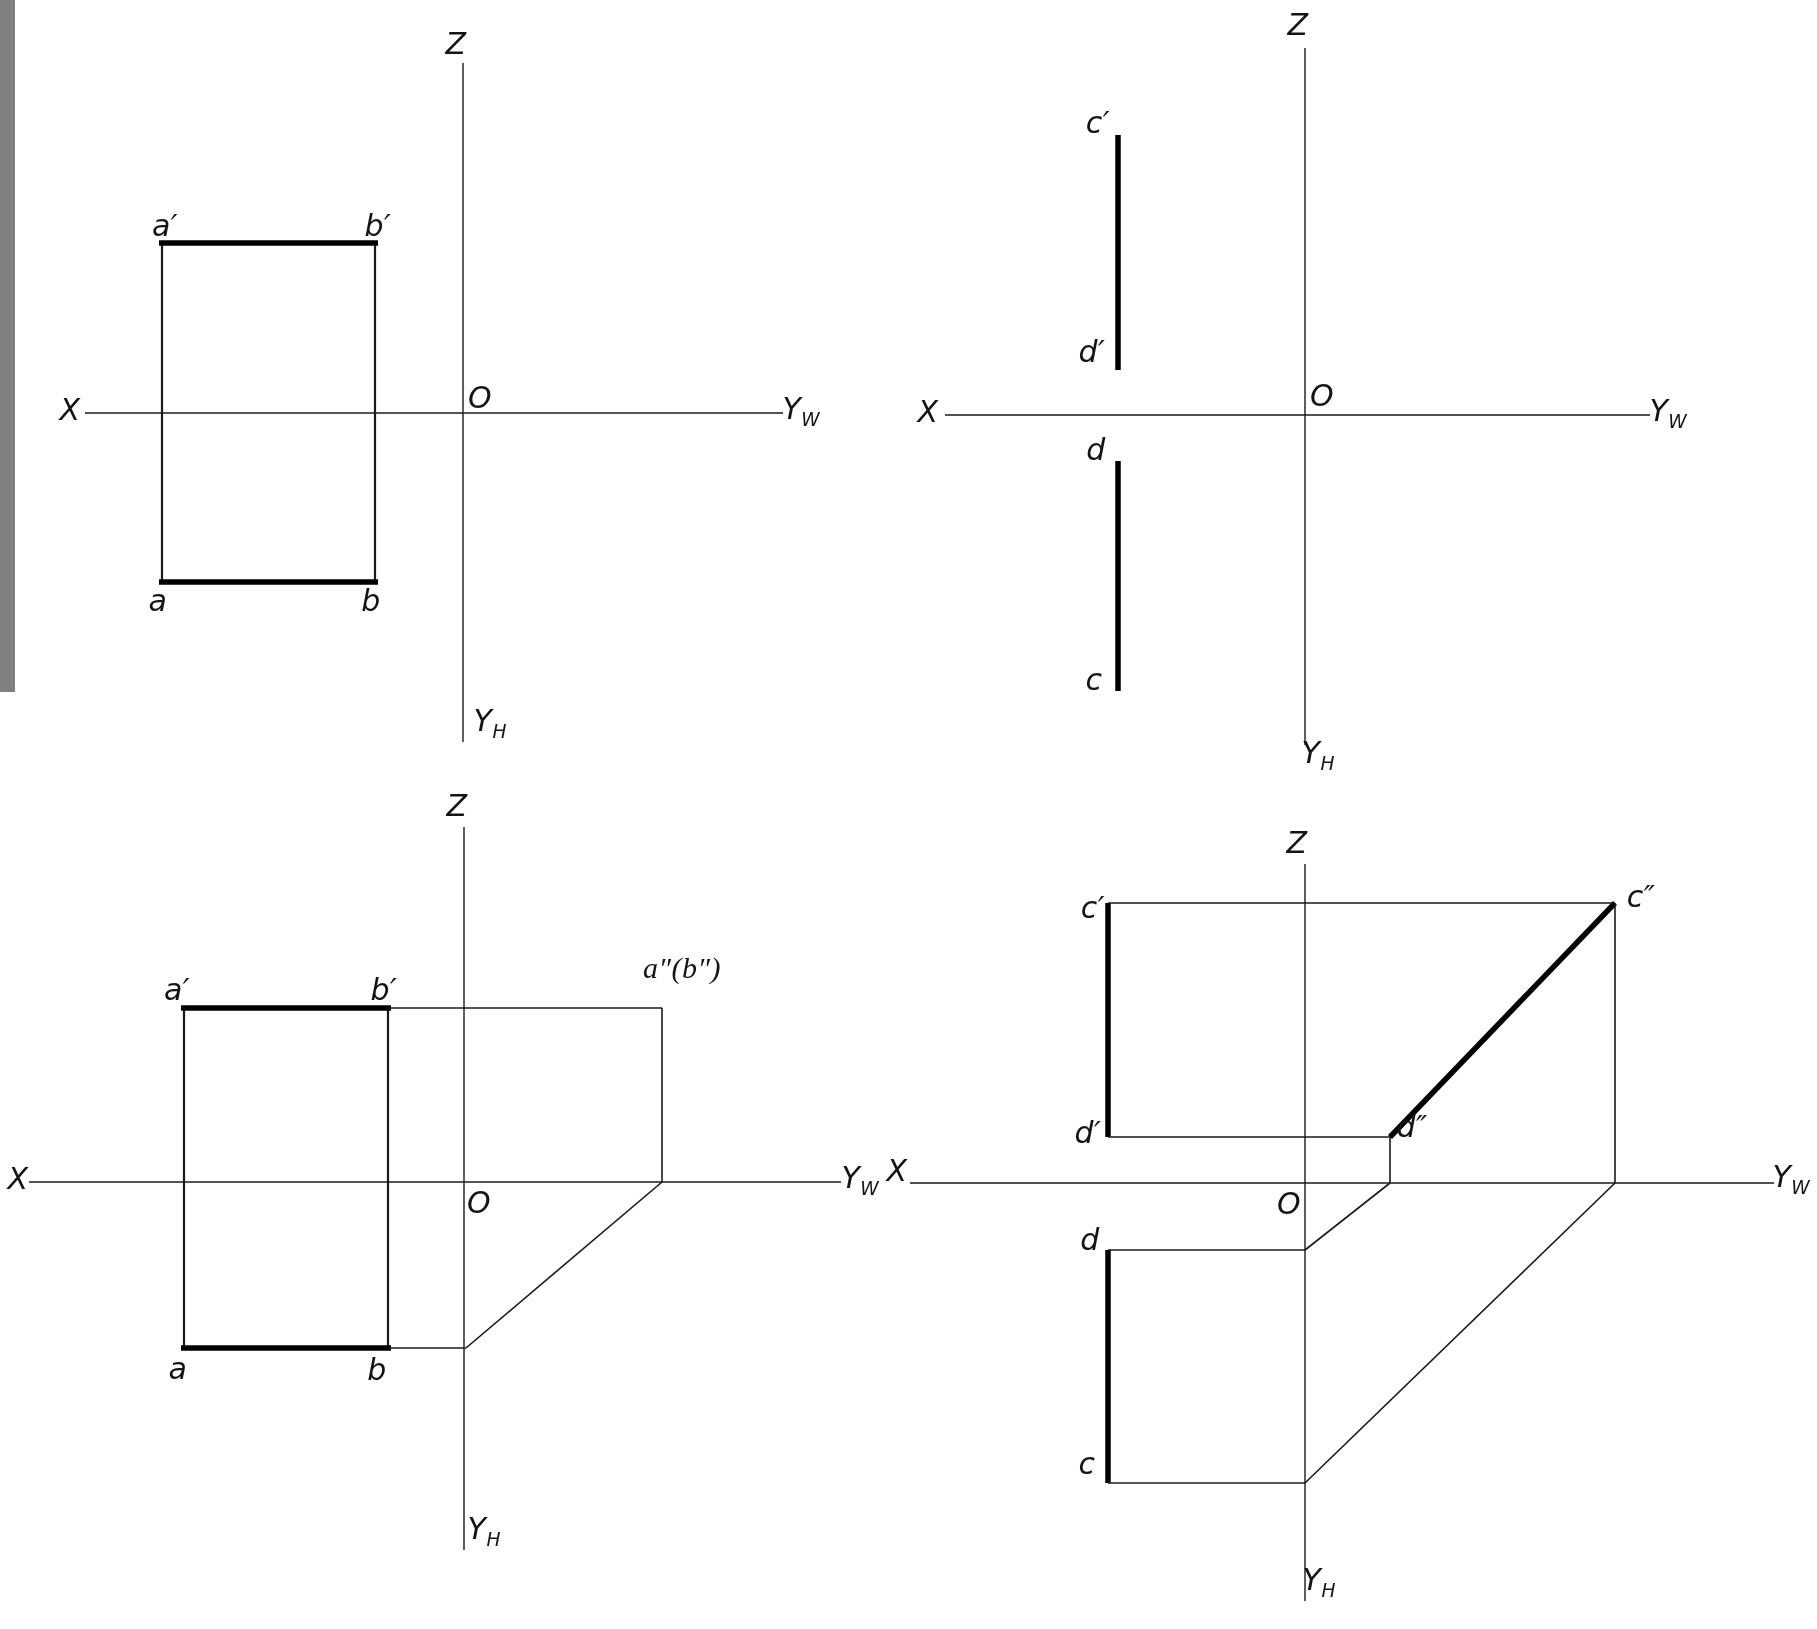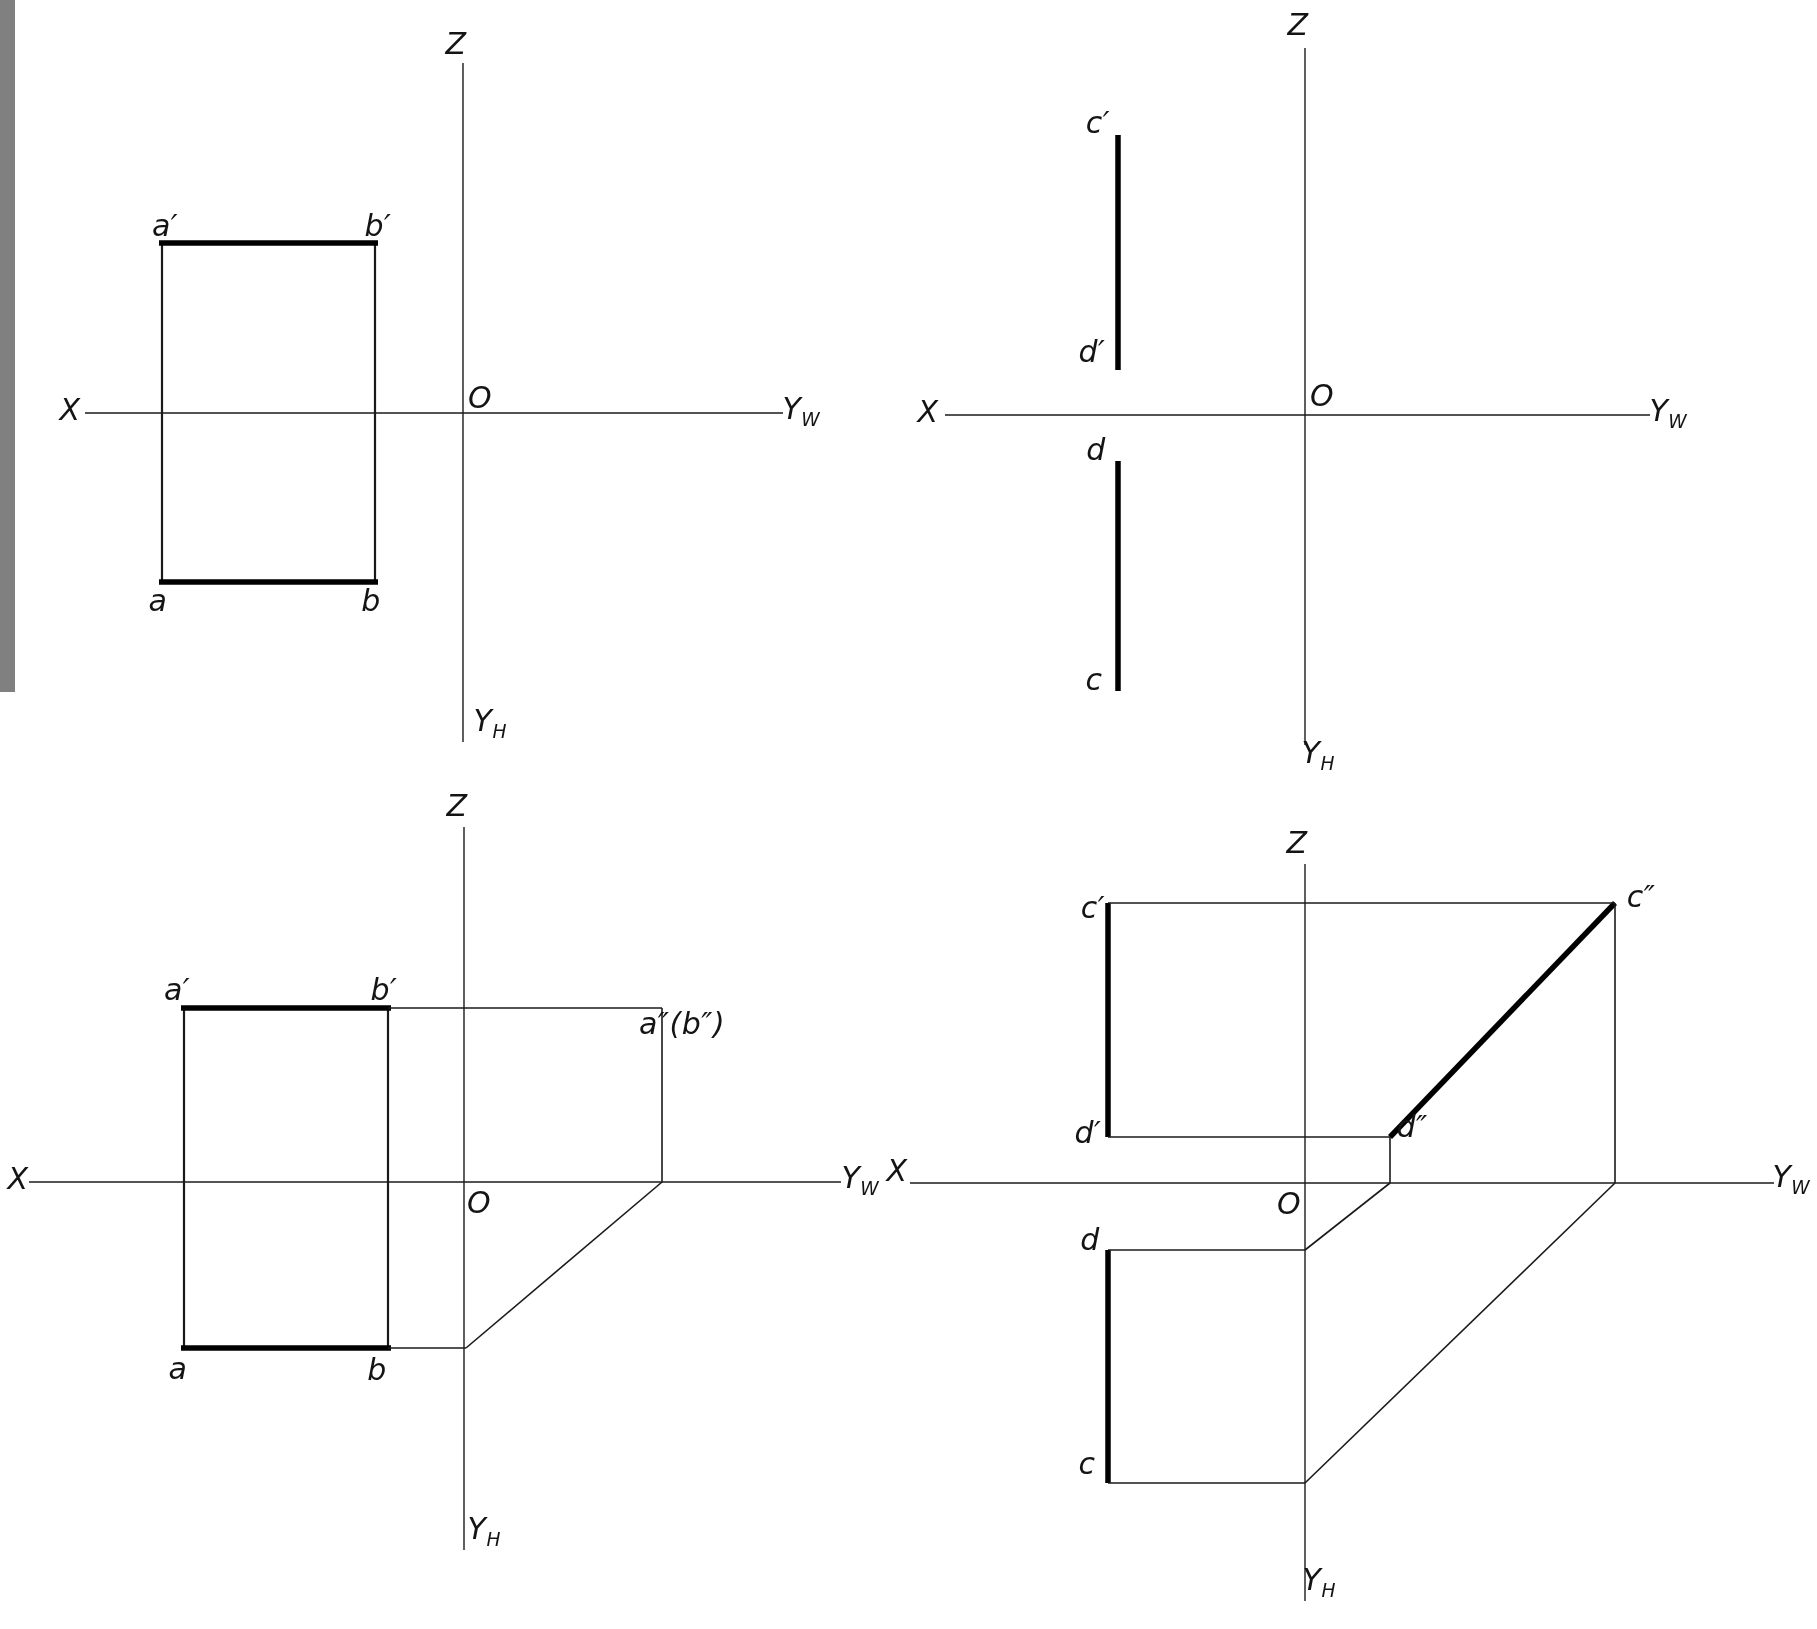--- a/index.html
+++ b/index.html
@@ -100,21 +100,21 @@
       <div class="lbl" style="left: 1094px; top: 680px;"><span>c</span></div>
       <div class="lbl" style="left: 457px; top: 806px;"><span>Z</span></div>
       <div class="lbl" style="left: 479px; top: 1203px;"><span>O</span></div>
       <div class="lbl" style="left: 18px; top: 1179px;"><span>X</span></div>
       <div class="lbl" style="left: 860px; top: 1181px;"><span>Y</span><sub>W</sub></div>
       <div class="lbl" style="left: 484px; top: 1532px;"><span>Y</span><sub>H</sub></div>
       <div class="lbl" style="left: 177px; top: 990px;"><span>a′</span></div>
       <div class="lbl" style="left: 384px; top: 990px;"><span>b′</span></div>
       <div class="lbl" style="left: 178px; top: 1369px;"><span>a</span></div>
       <div class="lbl" style="left: 377px; top: 1370px;"><span>b</span></div>
-      <div class="lbl" style="left: 682px; top: 1024px;"><span>a″(b″)</span></div>
+      <div class="lbl" style="left: 682px; top: 968px; font-family: Liberation Serif, serif;"><span>a″(b″)</span></div>
       <div class="lbl" style="left: 1297px; top: 843px;"><span>Z</span></div>
       <div class="lbl" style="left: 1289px; top: 1204px;"><span>O</span></div>
       <div class="lbl" style="left: 897px; top: 1171px;"><span>X</span></div>
       <div class="lbl" style="left: 1791px; top: 1180px;"><span>Y</span><sub>W</sub></div>
       <div class="lbl" style="left: 1319px; top: 1583px;"><span>Y</span><sub>H</sub></div>
       <div class="lbl" style="left: 1093px; top: 908px;"><span>c′</span></div>
       <div class="lbl" style="left: 1088px; top: 1133px;"><span>d′</span></div>
       <div class="lbl" style="left: 1090px; top: 1240px;"><span>d</span></div>
       <div class="lbl" style="left: 1087px; top: 1464px;"><span>c</span></div>
       <div class="lbl" style="left: 1641px; top: 897px;"><span>c″</span></div>

